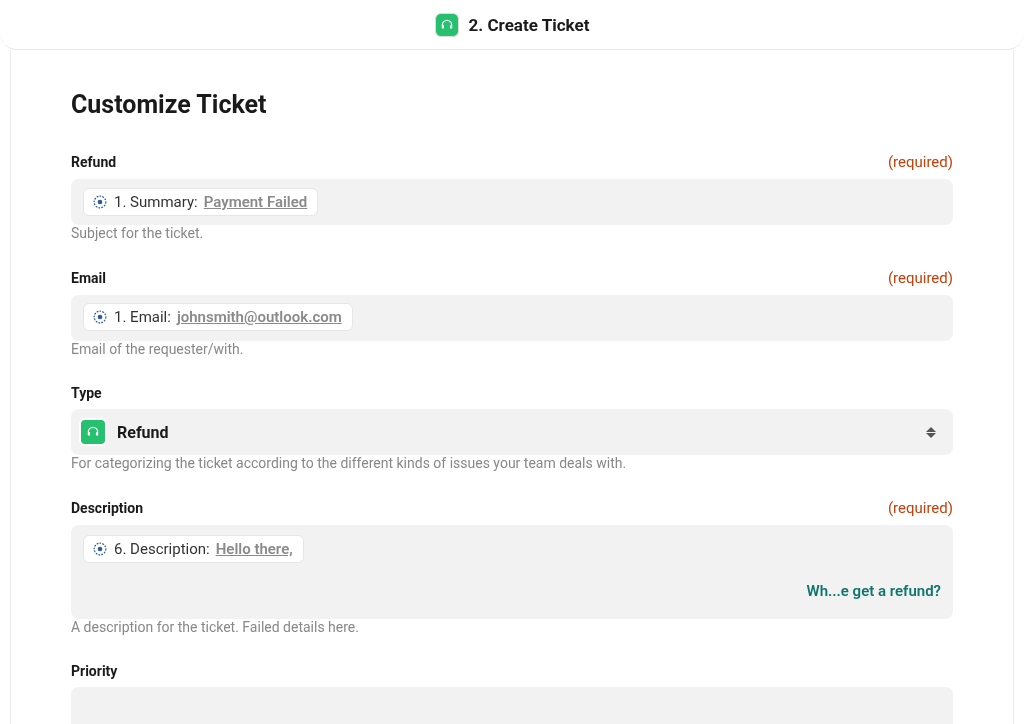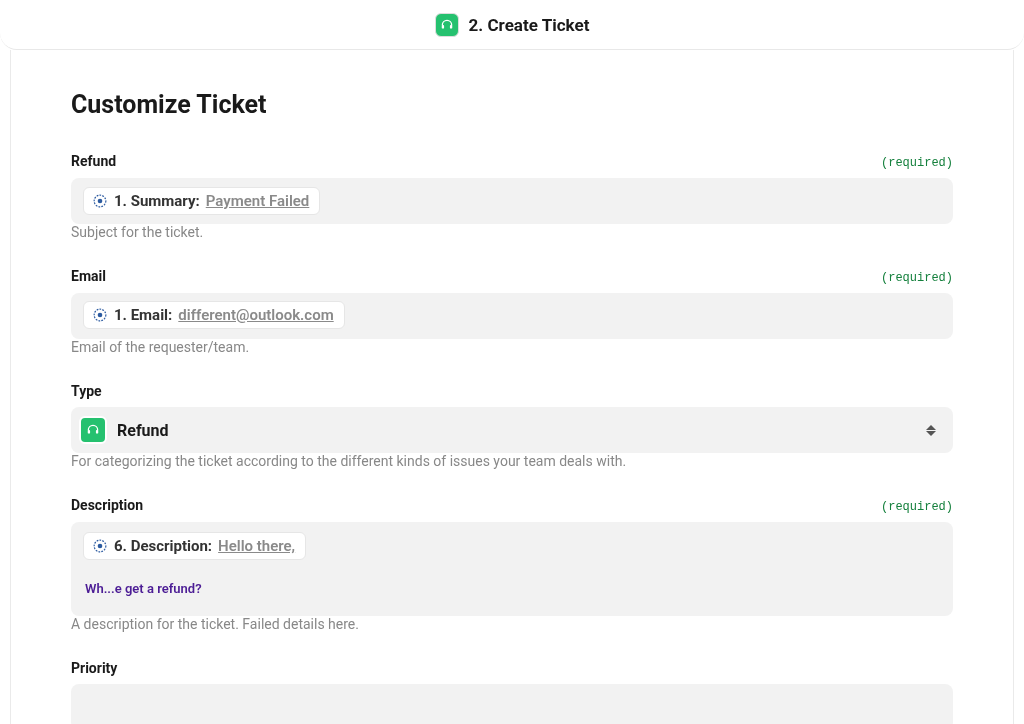--- a/index.html
+++ b/index.html
@@ -65,23 +65,22 @@
       justify-content: space-between;
       align-items: baseline;
       margin-bottom: 8px;
     }
     .field-label {
       font-size: 14px;
       font-weight: 700;
       color: #1a1a1a;
     }
     .required-tag {
-      font-size: 12px;
-      color: #15803d;
-      font-family: Liberation Mono, monospace;
+      font-size: 15px;
+      color: #c2410c;
     }
 
     .field-input-box {
       background: #f2f2f2;
       border-radius: 8px;
       padding: 8px 12px;
       min-height: 46px;
       display: flex;
       align-items: flex-start;
       flex-wrap: wrap;
@@ -92,37 +91,38 @@
     .pill {
       background: #fff;
       border: 1px solid #e6e6e6;
       border-radius: 6px;
       padding: 4px 10px 4px 8px;
       display: inline-flex;
       align-items: center;
       gap: 6px;
       font-size: 15px;
     }
-    .pill .pill-label { font-weight: 700; color: #333; }
+    .pill .pill-label { font-weight: 400; color: #333; }
     .pill .pill-value { font-weight: 600; color: #8a8a8a; text-decoration: underline; }
     .zap-icon {
       width: 16px;
       height: 16px;
       display: inline-flex;
       align-items: center;
       justify-content: center;
     }
     .zap-icon svg { width: 14px; height: 14px; }
 
     .extra-line {
-      font-size: 13px;
+      font-size: 15px;
       font-weight: 600;
-      color: #4c1d95;
+      color: #0f766e;
       padding: 4px 0 0 2px;
       flex-basis: 100%;
+      text-align: right;
     }
 
     .field-help {
       font-size: 14px;
       color: #888;
     }
 
     .select-row {
       background: #f2f2f2;
       border-radius: 8px;
@@ -212,24 +212,24 @@
     </div>
     <div class="field-input-box" style="align-items:flex-start;">
       <span class="pill">
         <span class="zap-icon">
           <svg viewBox="0 0 24 24">
               <circle cx="12" cy="12" r="10" fill="none" stroke="#2b5aa0" stroke-width="2" stroke-dasharray="3 2"></circle>
               <circle cx="12" cy="12" r="4" fill="#2b5aa0"></circle>
             </svg>
         </span>
         <span class="pill-label">1. Email:</span>
-        <span class="pill-value">different@outlook.com</span>
-      </span>
-    </div>
-    <div class="field-help">Email of the requester/team.</div>
+        <span class="pill-value">johnsmith@outlook.com</span>
+      </span>
+    </div>
+    <div class="field-help">Email of the requester/with.</div>
   </div>
 
   <div class="field-group">
     <div class="field-label-row">
       <span class="field-label">Type</span>
     </div>
     <div class="select-row">
       <span class="select-icon-box">
         <svg viewBox="0 0 24 24" fill="none">
           <path d="M4 12a8 8 0 0 1 16 0" stroke="#fff" stroke-width="2.2" stroke-linecap="round"></path>

